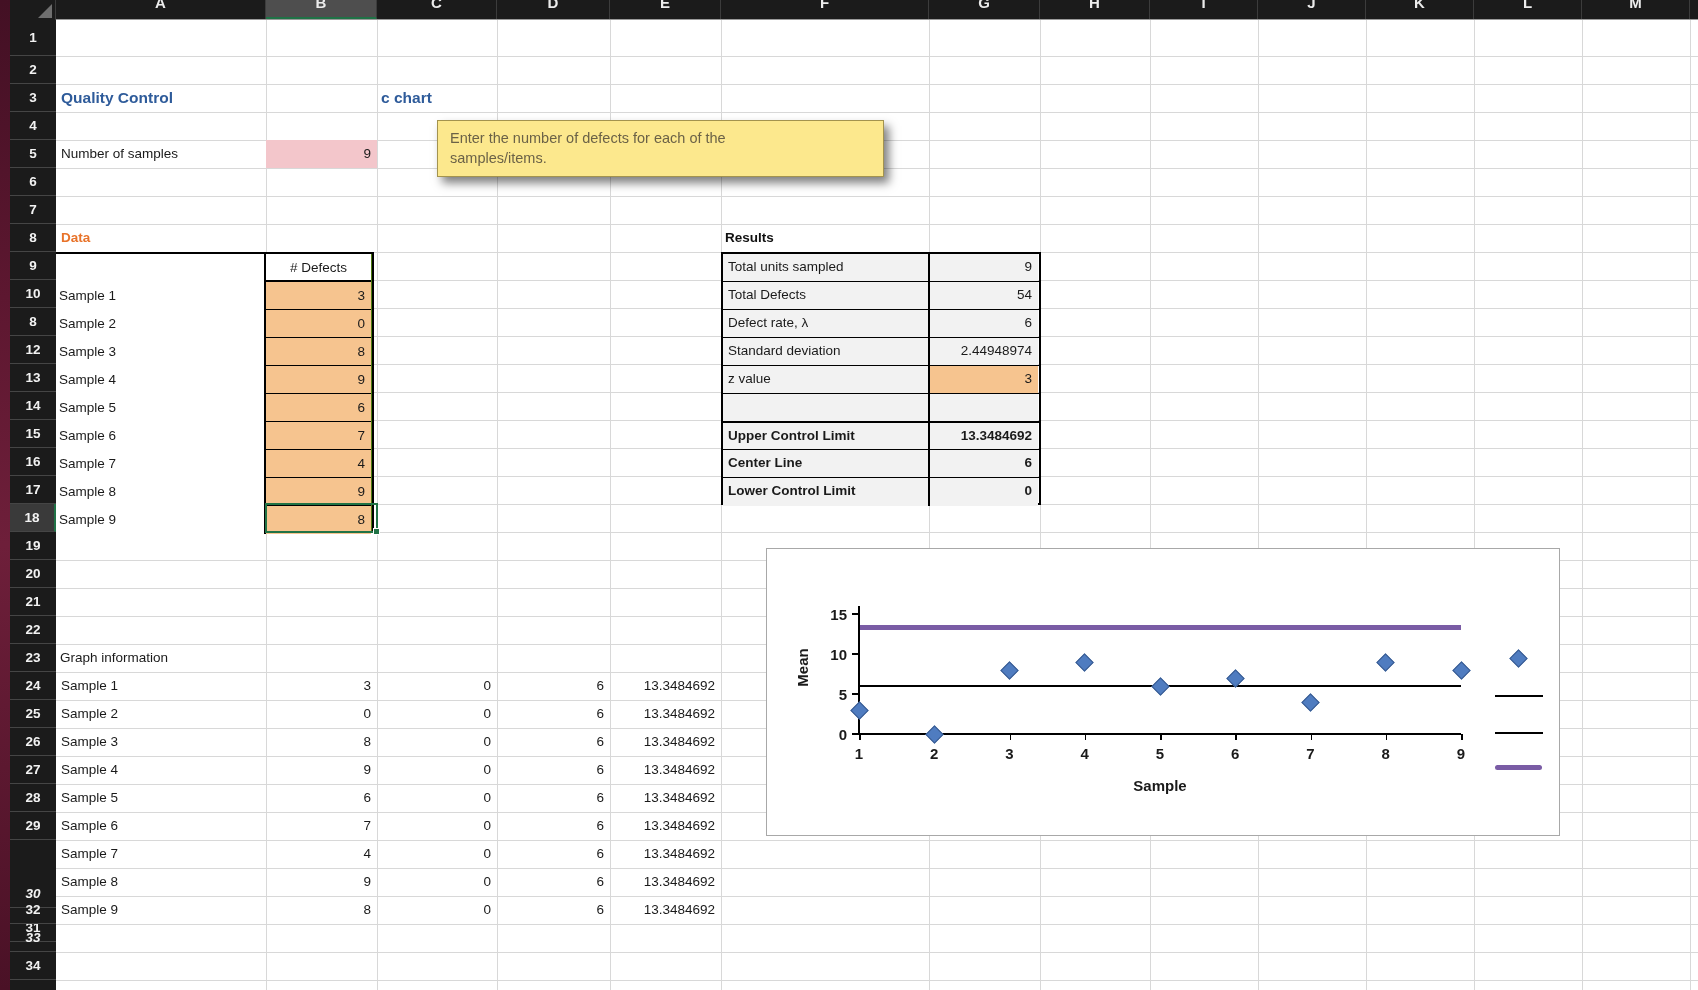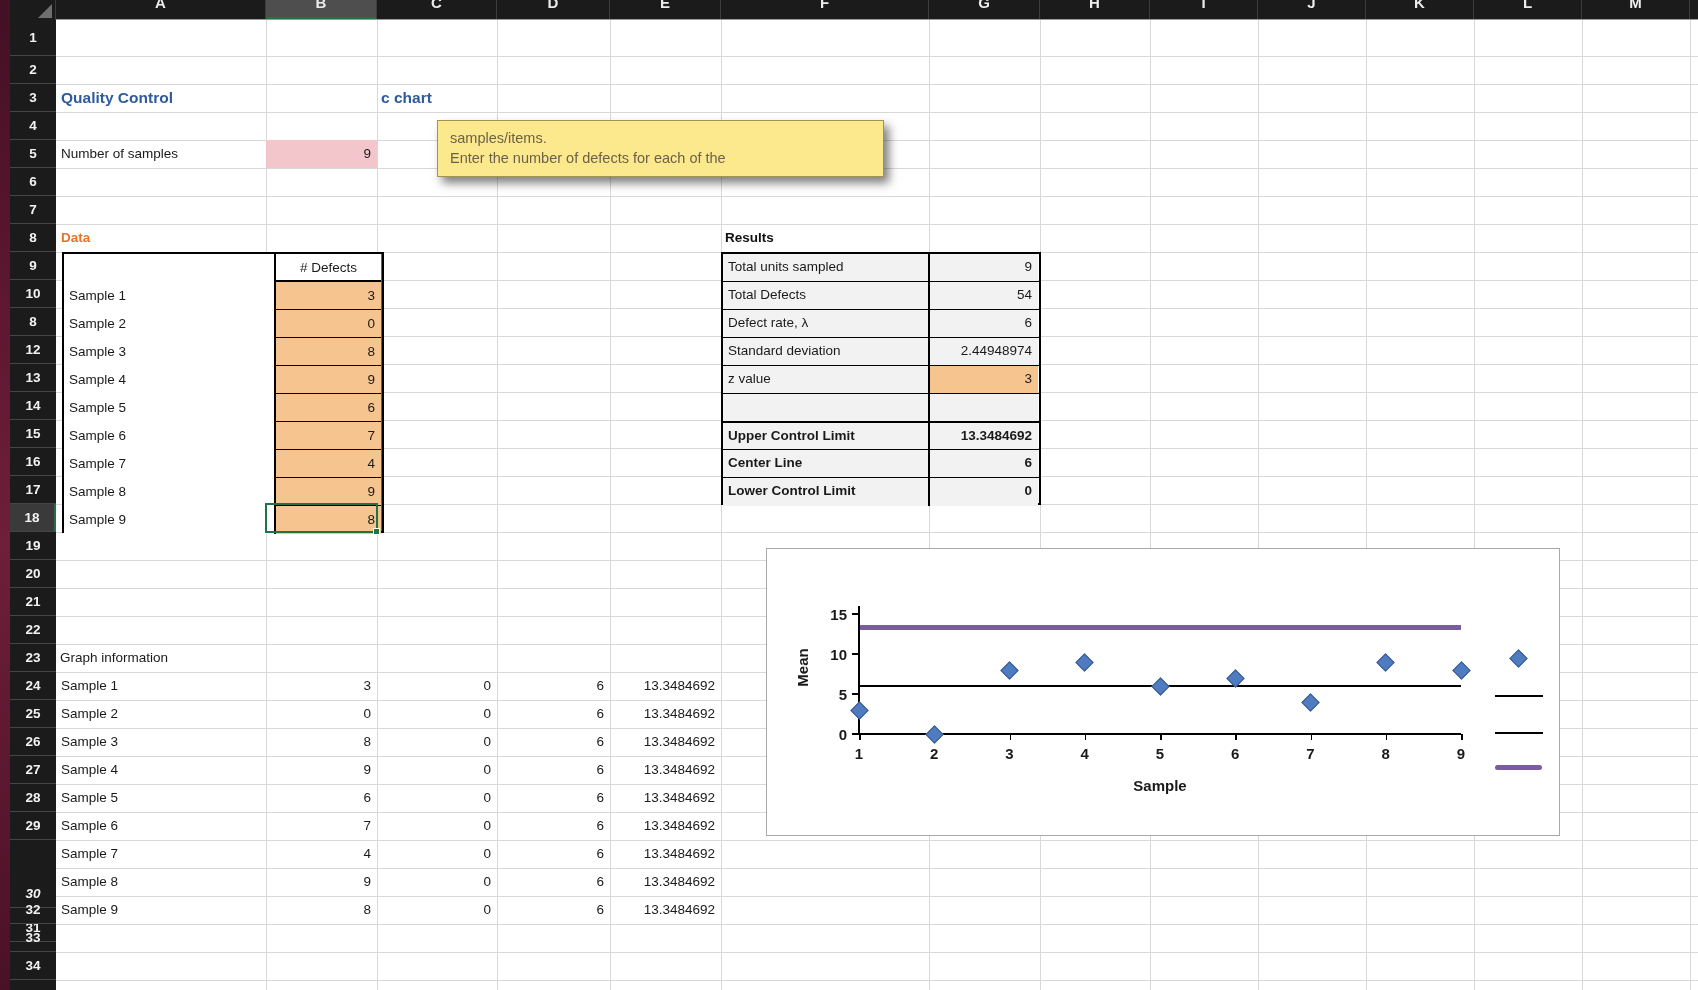--- a/index.html
+++ b/index.html
@@ -33,21 +33,21 @@
   .gl-h { position:absolute; height:1px; background:#d8d8d8; z-index:1; }
   
   .cell { position:absolute; font-size:13.5px; line-height:28px; white-space:nowrap; z-index:2; }
   .title-cell { font-size:20px; font-weight:700; color:#8b1b15; line-height:36px; }
   .heading-blue { font-size:15.5px; font-weight:700; color:#2e5b9a; }
   .label-orange { font-weight:700; color:#e8732a; }
   .label-bold { font-weight:700; color:#111;text-align:center; }
   .pink-cell { position:absolute; background:#f3c6cb; text-align:right; padding-right:6px;
     font-size:13.5px; line-height:28px; z-index:2; }
   
-  .data-table { position:absolute; left:62px; top:252px; width:322px; height:281px;
+  .data-table { position:absolute; left:52px; top:252px; width:322px; height:281px;
     border:2.5px solid #000; background:#4d7c0f; z-index:3; }
   .dt-row { display:flex; height:28px; }
   .dt-row.hdr { height:27.5px; }
   .dt-a { width:210px; font-size:13.5px; line-height:27px; padding-left:5px; background:#fff; }
   .dt-b { width:107px; font-size:13.5px; line-height:27px; text-align:right; padding-right:6px;
     border-left:2px solid #000; }
   .dt-b.hdrcell { background:#fff; text-align:center; padding-right:0; border-bottom:2px solid #000; }
   .dt-b.orange { background:#f6c48f; border-bottom:1.5px solid #000; }
   .dt-row:last-child .dt-b.orange { border-bottom:none; }
   
@@ -220,21 +220,21 @@
       <div class="row-h" style="top: 624px; height: 28px;">23</div>
       <div class="row-h" style="top: 652px; height: 28px;">24</div>
       <div class="row-h" style="top: 680px; height: 28px;">25</div>
       <div class="row-h" style="top: 708px; height: 28px;">26</div>
       <div class="row-h" style="top: 736px; height: 28px;">27</div>
       <div class="row-h" style="top: 764px; height: 28px;">28</div>
       <div class="row-h" style="top: 792px; height: 28px;">29</div>
       <div class="row-h" style="top: 860px; height: 28px; font-style: italic;">30</div>
       <div class="row-h" style="top: 894px; height: 28px;">31</div>
       <div class="row-h" style="top: 876px; height: 28px;">32</div>
-      <div class="row-h" style="top: 904px; height: 28px;">33</div>
+      <div class="row-h" style="top: 904px; height: 28px; font-style: italic;">33</div>
       <div class="row-h" style="top: 932px; height: 28px;">34</div>
     </div>
   <div class="left-strip"></div>
 
   <div class="cell heading-blue" style="left:61px;top:84px;">Quality Control</div>
   <div class="cell heading-blue" style="left:381px;top:84px;">c chart</div>
   <div class="cell" style="left:61px;top:140px;">Number of samples</div>
   <div class="pink-cell" style="left:266px;top:140px;width:111px;height:28px;">9</div>
 
   <div class="cell label-orange" style="left:61px;top:224px;">Data</div>
@@ -387,22 +387,22 @@
       <div class="gi-row" style="left: 0px; top: 896px; width: 1698px;">
         <div class="gi-a">Sample 9</div>
         <div class="gi-num" style="left: 281px; width: 90px;">8</div>
         <div class="gi-num" style="left: 401px; width: 90px;">0</div>
         <div class="gi-num" style="left: 514px; width: 90px;">6</div>
         <div class="gi-num" style="left: 625px; width: 90px;">13.3484692</div>
       </div>
     </div>
 
   <div class="tooltip">
+    <div>Enter the number of defects for each of the</div>
     <div>samples/items.</div>
-    <div>Enter the number of defects for each of the</div>
   </div>
 
   <div class="chart" id="chart">
     <div class="ucl-line" style="top: 75.7122px;"></div>
     <div class="center-line" style="top: 136px;"></div>
     <div class="axis-x"></div>
     <div class="axis-v"></div>
     <div class="ylabel">Mean</div>
     <div class="xlabel">Sample</div>
     <div id="chartDynamic">

